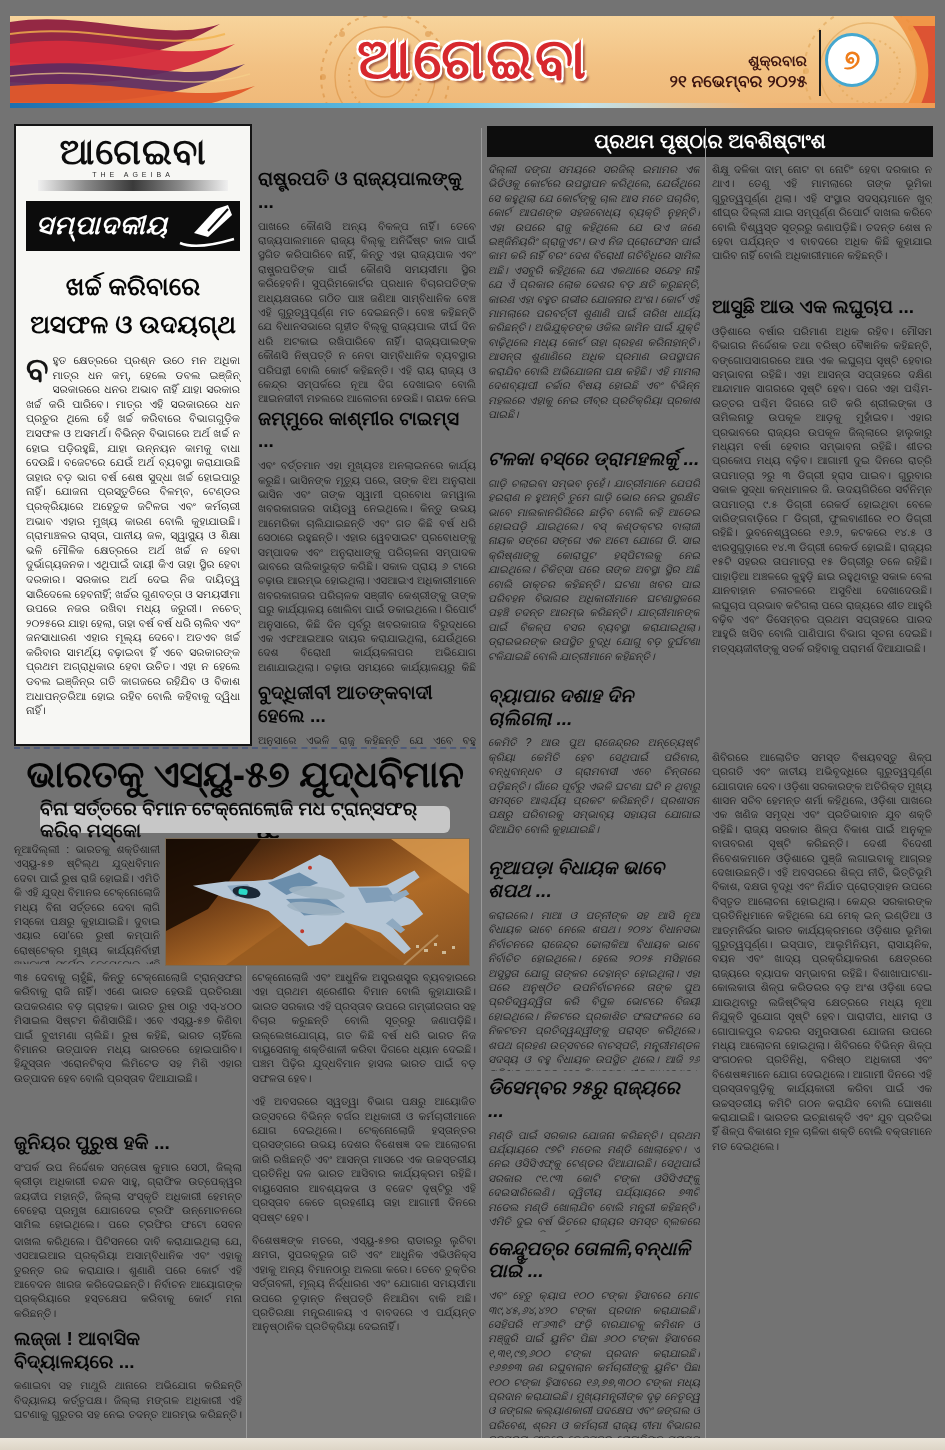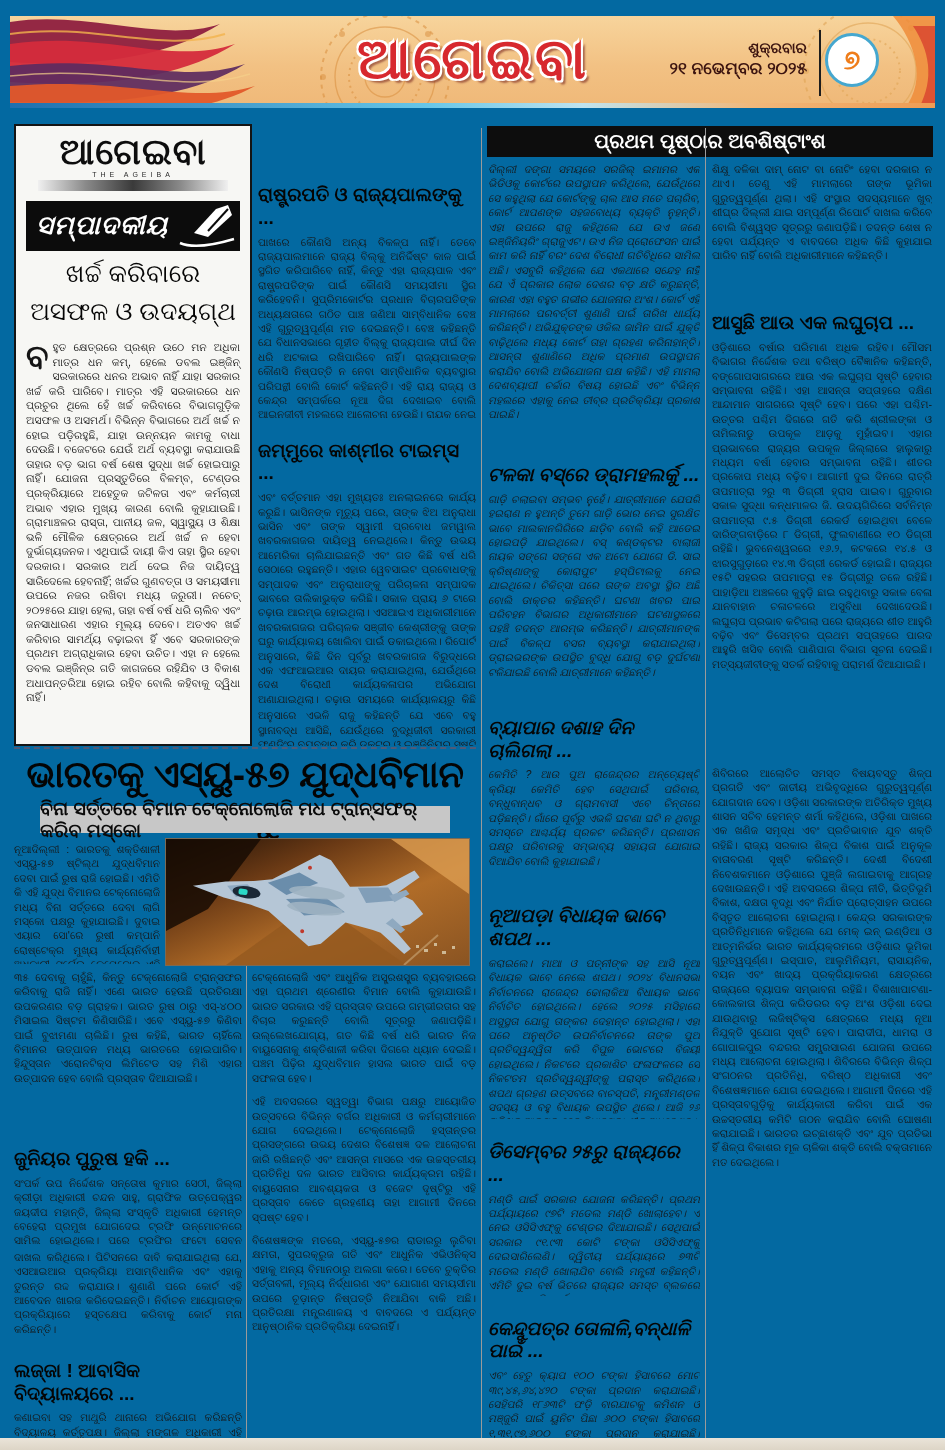--- a/index.html
+++ b/index.html
@@ -1,65 +1,65 @@
 <!DOCTYPE html>
 <html><head>
 <meta charset="utf-8">
 <style>
   html,body{margin:0;padding:0;background:#ffffff;}
-  #page{position:relative;width:945px;height:1450px;background:#0369a1;overflow:hidden;
+  #page{position:relative;width:945px;height:1450px;background:#737373;overflow:hidden;
         font-family:"Liberation Sans","DejaVu Sans",sans-serif;color:#111;}
   .abs{position:absolute;}
   
   #masthead{left:10px;top:16px;width:925px;height:92px;background:linear-gradient(180deg,#f7d49c 0%,#f2c183 55%,#efb878 100%);overflow:hidden;}
   #masthead-bottom-strip{left:0;bottom:0;width:100%;height:5px;
       background:linear-gradient(90deg,#1e6fae 0%,#66c6e8 45%,#bfe3ef 62%,#f0b87c 80%,#ef9c53 100%);}
   #paper-logo{left:0;top:10px;width:100%;text-align:center;font-size:56px;font-weight:800;
       color:#d7282e;letter-spacing:2px;
       text-shadow:-2px -2px 0 #fff,2px -2px 0 #fff,-2px 2px 0 #fff,2px 2px 0 #fff,4px 4px 2px rgba(110,25,25,.55);}
   #date-block{right:128px;top:22px;text-align:right;color:#3c1410;line-height:1.35;}
-  #weekday{font-size:15px;font-weight:700;}
+  #weekday{font-size:15px;font-weight:700;margin-top:13px;}
   #date{font-size:17px;font-weight:700;}
   #date-divider{right:114px;top:14px;width:2px;height:66px;background:#1d1d1d;}
   #page-circle{right:56px;top:17px;width:48px;height:48px;border-radius:50%;background:#fff;
       border:3px solid #45a7cf;display:flex;align-items:center;justify-content:center;}
   #page-number{font-size:27px;font-weight:800;color:#ef7d1a;}
   
   #editorial-box{left:14px;top:124px;width:238px;height:622px;border:2px solid #141414;
       background:#f7f7f4;box-sizing:border-box;padding:8px 10px;overflow:hidden;}
   #ed-logo{text-align:center;font-size:36px;font-weight:800;color:#0d0d0d;letter-spacing:1px;line-height:1.0;}
   #ed-logo-sub{text-align:center;font-size:7px;letter-spacing:4px;color:#2b2b2b;margin-top:1px;}
   #ed-logo-bar{height:11px;margin:2px 12px 0 12px;
       background:linear-gradient(90deg,#f0f0f0 0%,#8a8a8a 25%,#3a3a3a 50%,#8a8a8a 75%,#f0f0f0 100%);}
   #ed-band{position:relative;margin-top:10px;height:50px;background:#0c0c0c;overflow:hidden;text-align:center;}
   #ed-band-label{position:absolute;left:10px;top:9px;color:#fff;font-size:26px;font-weight:800;
       font-style:italic;letter-spacing:1px;}
   #ed-pen{position:absolute;right:2px;top:2px;}
-  #ed-headline{margin-top:4px;text-align:center;font-size:25px;font-weight:400;line-height:1.5;color:#050505;}
+  #ed-headline{margin-top:17px;text-align:center;font-size:25px;font-weight:700;line-height:1.5;color:#050505;}
   #ed-headline span{display:block;}
   #ed-body{margin-top:10px;font-size:10.8px;line-height:14.6px;text-align:justify;color:#151515;}
   .dropcap{float:left;font-size:33px;line-height:30px;font-weight:800;padding:2px 4px 0 0;}
   
   #cont-banner{left:487px;top:126px;width:446px;height:31px;background:#0d0d0d;color:#fff;
       display:flex;align-items:center;justify-content:center;font-size:20px;font-weight:800;}
   .vrule{width:1px;background:#9a9a9a;}
   #vrule-a{left:481px;top:128px;height:1310px;}
   #vrule-b{left:705px;top:128px;height:1310px;}
   #vrule-c{left:246px;top:964px;height:474px;}
   
   .col{overflow:hidden;}
-  .art-h{font-size:19px;font-weight:800;color:#050505;line-height:1.2;margin:22px 0 5px 0;}
+  .art-h{font-size:19px;font-weight:800;color:#050505;line-height:1.2;margin:6px 0 5px 0;}
   .art-h.sm{font-size:17px;}
   .art-b{font-size:10.6px;line-height:14.4px;text-align:justify;color:#161616;overflow:hidden;}
   
   #lead-divider{left:14px;top:747px;width:462px;border-top:2px dashed #4e5a78;}
   #lead-headline{left:14px;top:754px;width:462px;text-align:center;font-size:37px;font-weight:800;
       letter-spacing:-.5px;color:#040404;}
   #lead-subhead{left:40px;top:806px;width:410px;height:27px;background:#c7c7c7;display:flex;
-      align-items:center;justify-content:center;font-size:19px;font-weight:800;color:#0a0a0a;}
+      align-items:center;justify-content:center;font-size:19px;font-weight:800;color:#0a0a0a;border-radius:6px;}
   #lead-photo{left:165px;top:838px;width:305px;height:128px;overflow:hidden;border:1px solid #7a6a55;box-sizing:border-box;}
   #lead-intro{left:14px;top:842px;width:146px;height:122px;}
   #lead-cola{left:14px;top:970px;width:228px;height:152px;}
   #lead-colb{left:252px;top:970px;width:224px;height:468px;}
   .cont-p{margin-bottom:9px;}
   
   #lower-left{left:14px;top:1126px;width:228px;height:318px;}
   
   #col2{left:258px;top:162px;width:218px;height:584px;}
   #col3{left:488px;top:162px;width:212px;height:1281px;font-style:italic;}
@@ -152,20 +152,21 @@
   <div id="cont-banner" class="abs">ପ୍ରଥମ ପୃଷ୍ଠାର ଅବଶିଷ୍ଟାଂଶ</div>
   <div id="vrule-a" class="abs vrule"></div>
   <div id="vrule-b" class="abs vrule"></div>
   <div id="vrule-c" class="abs vrule"></div>
 
   <div id="col2" class="abs col">
     <div class="art-h">ରାଷ୍ଟ୍ରପତି ଓ ରାଜ୍ୟପାଲଙ୍କୁ ...</div>
     <div class="art-b" style="height:183px">ପାଖରେ କୌଣସି ଅନ୍ୟ ବିକଳ୍ପ ନାହିଁ। ତେବେ ରାଜ୍ୟପାଲମାନେ ରାଜ୍ୟ ବିଲ୍‌କୁ ଅନିର୍ଦ୍ଦିଷ୍ଟ କାଳ ପାଇଁ ସ୍ଥଗିତ କରିପାରିବେ ନାହିଁ, କିନ୍ତୁ ଏହା ରାଜ୍ୟପାଳ ଏବଂ ରାଷ୍ଟ୍ରପତିଙ୍କ ପାଇଁ କୌଣସି ସମୟସୀମା ସ୍ଥିର କରିହେବନି। ସୁପ୍ରିମକୋର୍ଟର ପ୍ରଧାନ ବିଚାରପତିଙ୍କ ଅଧ୍ୟକ୍ଷତାରେ ଗଠିତ ପାଞ୍ଚ ଜଣିଆ ସାମ୍ବିଧାନିକ ବେଞ୍ଚ ଏହି ଗୁରୁତ୍ୱପୂର୍ଣ୍ଣ ମତ ଦେଇଛନ୍ତି। ବେଞ୍ଚ କହିଛନ୍ତି ଯେ ବିଧାନସଭାରେ ଗୃହୀତ ବିଲ୍‌କୁ ରାଜ୍ୟପାଲ ଦୀର୍ଘ ଦିନ ଧରି ଅଟକାଇ ରଖିପାରିବେ ନାହିଁ। ରାଜ୍ୟପାଲଙ୍କ କୌଣସି ନିଷ୍ପତ୍ତି ନ ନେବା ସାମ୍ବିଧାନିକ ବ୍ୟବସ୍ଥାର ପରିପନ୍ଥୀ ବୋଲି କୋର୍ଟ କହିଛନ୍ତି। ଏହି ରାୟ ରାଜ୍ୟ ଓ କେନ୍ଦ୍ର ସମ୍ପର୍କରେ ନୂଆ ଦିଗ ଦେଖାଇବ ବୋଲି ଆଇନଜୀବୀ ମହଲରେ ଆଲୋଚନା ହେଉଛି। ରାୟକୁ ନେଇ ରାଜନୈତିକ ଦଳଗୁଡ଼ିକ ଭିନ୍ନ ଭିନ୍ନ ପ୍ରତିକ୍ରିୟା ଦେଇଛନ୍ତି।</div>
     <div class="art-h">ଜମ୍ମୁରେ କାଶ୍ମୀର ଟାଇମ୍ସ ...</div>
     <div class="art-b" style="height:218px">ଏବଂ ବର୍ତ୍ତମାନ ଏହା ମୁଖ୍ୟତଃ ଅନଲାଇନରେ କାର୍ଯ୍ୟ କରୁଛି। ଭାସିନଙ୍କ ମୃତ୍ୟୁ ପରେ, ତାଙ୍କ ଝିଅ ଅନୁରାଧା ଭାସିନ ଏବଂ ତାଙ୍କ ସ୍ୱାମୀ ପ୍ରବୋଧ ଜମୱାଲ ଖବରକାଗଜର ଦାୟିତ୍ୱ ନେଇଥିଲେ। କିନ୍ତୁ ଉଭୟ ଆମେରିକା ଚାଲିଯାଇଛନ୍ତି ଏବଂ ଗତ କିଛି ବର୍ଷ ଧରି ସେଠାରେ ରହୁଛନ୍ତି। ଏହାର ୱେବସାଇଟ ପ୍ରବୋଧଙ୍କୁ ସମ୍ପାଦକ ଏବଂ ଅନୁରାଧାଙ୍କୁ ପରିଚାଳନା ସମ୍ପାଦକ ଭାବରେ ତାଲିକାଭୁକ୍ତ କରିଛି। ସକାଳ ପ୍ରାୟ ୬ ଟାରେ ଚଢ଼ାଉ ଆରମ୍ଭ ହୋଇଥିଲା। ଏସଆଇଏ ଅଧିକାରୀମାନେ ଖବରକାଗଜର ପରିଚାଳକ ସଞ୍ଜୀବ କେଶ୍ରୀଙ୍କୁ ତାଙ୍କ ଘରୁ କାର୍ଯ୍ୟାଳୟ ଖୋଲିବା ପାଇଁ ଡକାଇଥିଲେ। ରିପୋର୍ଟ ଅନୁସାରେ, କିଛି ଦିନ ପୂର୍ବରୁ ଖବରକାଗଜ ବିରୁଦ୍ଧରେ ଏକ ଏଫଆଇଆର ଦାୟର କରାଯାଇଥିଲା, ଯେଉଁଥିରେ ଦେଶ ବିରୋଧୀ କାର୍ଯ୍ୟକଳାପର ଅଭିଯୋଗ ଅଣାଯାଇଥିଲା। ଚଢ଼ାଉ ସମୟରେ କାର୍ଯ୍ୟାଳୟରୁ କିଛି ଦସ୍ତାବିଜ ଓ ଇଲେକ୍ଟ୍ରୋନିକ୍ ଉପକରଣ ଜବତ କରାଯାଇଛି ବୋଲି ସୂତ୍ରରୁ ଜଣାପଡ଼ିଛି।</div>
+    <div class="art-h">ବୁଦ୍ଧିଜୀବୀ ଆତଙ୍କବାଦୀ ହେଲେ ...</div>
     <div class="art-b" style="height:84px">ଅନୁସାରେ ଏଭଳି ରାଜୁ କହିଛନ୍ତି ଯେ ଏବେ ବହୁ ସ୍ଥାନାବଦ୍ଧ ଆସିଛି, ଯେଉଁଥିରେ ବୁଦ୍ଧିଜୀବୀ ସରକାରୀ ଫଣ୍ଡିଂର ବ୍ୟବହାର କରି ଡକ୍ଟର ଓ ଇଞ୍ଜିନିୟର ସୃଷ୍ଟି ଓ ପରେ ଦେଶ ବିରୋଧୀ କାମରେ ନିଯୁକ୍ତ ହୋଇଯାଆନ୍ତି। ଏପରି ଲୋକଙ୍କ ବିରୋଧରେ କଠୋର କାର୍ଯ୍ୟାନୁଷ୍ଠାନ ହେବା ଆବଶ୍ୟକ ବୋଲି ସେ କହିଛନ୍ତି।</div>
   </div>
 
   <div id="col3" class="abs col">
     <div class="art-b" style="height:280px">ଦିଲ୍ଲୀ ଦଙ୍ଗା ସମୟରେ ସରଜିଲ୍ ଇମାମର ଏକ ଭିଡିଓକୁ କୋର୍ଟରେ ଉପସ୍ଥାପନ କରିଥିଲେ, ଯେଉଁଥିରେ ସେ କହୁଥିଲା ଯେ କୋର୍ଟଙ୍କୁ ଚାଲ ଆସ ମତେ ପଚାରିବ, କୋର୍ଟ ଆପଣଙ୍କ ସହଜବୋଧ୍ୟ ବ୍ୟକ୍ତି ନୁହନ୍ତି। ଏହା ଉପରେ ରାଜୁ କହିଥିଲେ ଯେ ଉଏ ଜଣେ ଇଞ୍ଜିନିୟରିଂ ଗ୍ରାଜୁଏଟ। ଉଏ ନିଜ ପ୍ରୋଫେସନ ପାଇଁ କାମ କରି ନାହିଁ ବରଂ ଦେଶ ବିରୋଧୀ ଗତିବିଧିରେ ସାମିଲ ଅଛି। ଏସବୁରି କହିଥିଲେ ଯେ ଏକଥାରେ ସନ୍ଦେହ ନାହିଁ ଯେ ଏଁ ପ୍ରକାର ଲୋକ ଦେଶର ବଡ଼ କ୍ଷତି କରୁଛନ୍ତି, କାରଣ ଏହା ବହୁତ ଗଭୀର ଯୋଜନାର ଅଂଶ। କୋର୍ଟ ଏହି ମାମଲାରେ ପରବର୍ତ୍ତୀ ଶୁଣାଣି ପାଇଁ ତାରିଖ ଧାର୍ଯ୍ୟ କରିଛନ୍ତି। ଅଭିଯୁକ୍ତଙ୍କ ଓକିଲ ଜାମିନ ପାଇଁ ଯୁକ୍ତି ବାଢ଼ିଥିଲେ ମଧ୍ୟ କୋର୍ଟ ତାହା ଗ୍ରହଣ କରିନାହାନ୍ତି। ଆସନ୍ତା ଶୁଣାଣିରେ ଅଧିକ ପ୍ରମାଣ ଉପସ୍ଥାପନ କରାଯିବ ବୋଲି ଅଭିଯୋଜନା ପକ୍ଷ କହିଛି। ଏହି ମାମଲା ଦେଶବ୍ୟାପୀ ଚର୍ଚ୍ଚାର ବିଷୟ ହୋଇଛି ଏବଂ ବିଭିନ୍ନ ମହଲରେ ଏହାକୁ ନେଇ ତୀବ୍ର ପ୍ରତିକ୍ରିୟା ପ୍ରକାଶ ପାଇଛି।</div>
     <div class="art-h">ଟଳକା ବସ୍‌ରେ ଡ୍ରାମହଲର୍କୁ ...</div>
     <div class="art-b" style="height:203px">ଗାଡ଼ି ଚଲାଇବା ସମ୍ଭବ ନୁହେଁ। ଯାତ୍ରୀମାନେ ଯେପରି ହଇରାଣ ନ ହୁଅନ୍ତି ତୁମେ ଗାଡ଼ି ଭୋର ନେଇ ସୁରକ୍ଷିତ ଭାବେ ମାଲକାନଗିରିରେ ଛାଡ଼ିବ ବୋଲି କହି ଆଡେଇ ହୋଇପଡ଼ି ଯାଇଥିଲେ। ବସ୍ କଣ୍ଡକ୍ଟର ବାଲାଜୀ ନାୟକ ସଙ୍ଗେ ସଙ୍ଗେ ଏକ ଅଟୋ ଯୋଗେ ଡି. ସାଇ କ୍ରିଷ୍ଣାଙ୍କୁ କୋରାପୁଟ ହସ୍ପିଟାଲକୁ ନେଇ ଯାଇଥିଲେ। ଚିକିତ୍ସା ପରେ ତାଙ୍କ ଅବସ୍ଥା ସ୍ଥିର ଅଛି ବୋଲି ଡାକ୍ତର କହିଛନ୍ତି। ଘଟଣା ଖବର ପାଇ ପରିବହନ ବିଭାଗର ଅଧିକାରୀମାନେ ଘଟଣାସ୍ଥଳରେ ପହଞ୍ଚି ତଦନ୍ତ ଆରମ୍ଭ କରିଛନ୍ତି। ଯାତ୍ରୀମାନଙ୍କ ପାଇଁ ବିକଳ୍ପ ବସର ବ୍ୟବସ୍ଥା କରାଯାଇଥିଲା। ଡ୍ରାଇଭରଙ୍କ ଉପସ୍ଥିତ ବୁଦ୍ଧି ଯୋଗୁ ବଡ଼ ଦୁର୍ଘଟଣା ଟଳିଯାଇଛି ବୋଲି ଯାତ୍ରୀମାନେ କହିଛନ୍ତି।</div>
     <div class="art-h">ବ୍ୟାପାର ଦଶାହ ଦିନ ଚାଲିଗଲା ...</div>
     <div class="art-b" style="height:116px">କେମିତି ? ଆଉ ପୁଅ ରାଜେନ୍ଦ୍ରର ଅନ୍ତ୍ୟେଷ୍ଟି କ୍ରିୟା କେମିତି ହେବ ସେଥିପାଇଁ ପରିବାର, ବନ୍ଧୁବାନ୍ଧବ ଓ ଗ୍ରାମବାସୀ ଏବେ ଚିନ୍ତାରେ ପଡ଼ିଛନ୍ତି। ଗାଁରେ ପୂର୍ବରୁ ଏଭଳି ଘଟଣା ଘଟି ନ ଥିବାରୁ ସମସ୍ତେ ଆଶ୍ଚର୍ଯ୍ୟ ପ୍ରକଟ କରିଛନ୍ତି। ପ୍ରଶାସନ ପକ୍ଷରୁ ପରିବାରକୁ ସମ୍ଭାବ୍ୟ ସହାୟତା ଯୋଗାଇ ଦିଆଯିବ ବୋଲି କୁହାଯାଇଛି।</div>
     <div class="art-h">ନୂଆପଡ଼ା ବିଧାୟକ ଭାବେ ଶପଥ ...</div>

